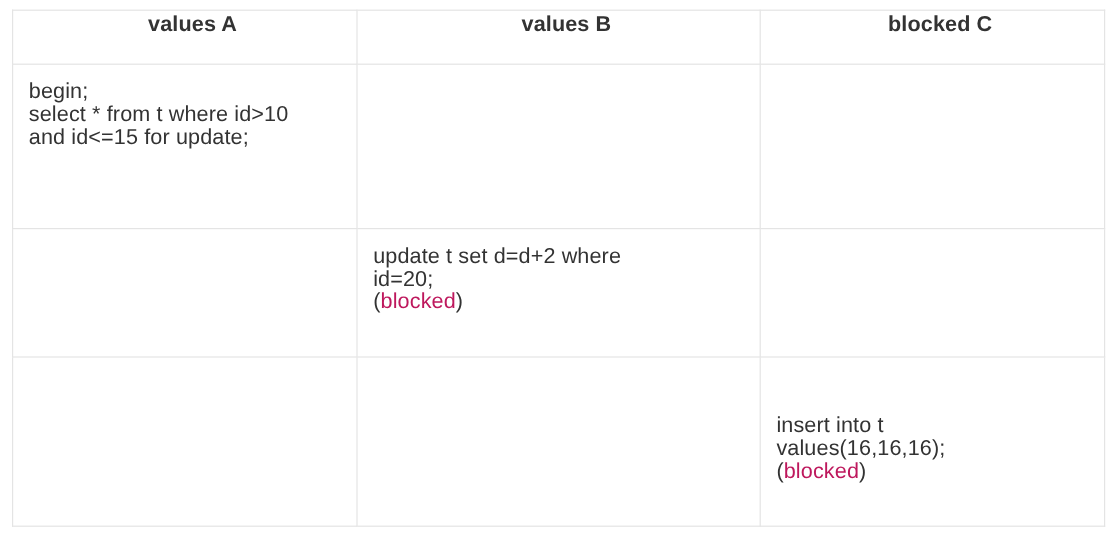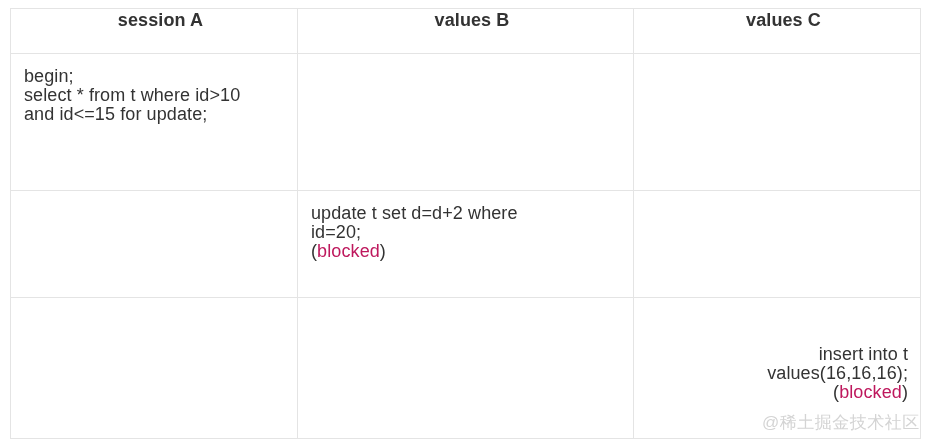--- a/index.html
+++ b/index.html
@@ -42,21 +42,21 @@
     background: #ffffff;
   }
 
   col.c-a { width: 287px; }
   col.c-b { width: 336px; }
   col.c-c { width: 287px; }
 
   tr.header-row { height: 45px; }
   tr.row-1 { height: 137px; }
   tr.row-2 { height: 107px; }
-  tr.row-3 { height: 141px; text-align: right; }
+  tr.row-3 { height: 141px; }
 
   .head-cell {
     vertical-align: middle;
   }
 
   .head-label {
     display: block;
     padding-left: 13px;
     font-size: 18px;
     color: #333333;
@@ -111,27 +111,27 @@
   <table class="sessions">
     <colgroup>
       <col class="c-a">
       <col class="c-b">
       <col class="c-c">
     </colgroup>
 
     <thead>
       <tr class="header-row">
         <th class="head-cell">
-          <span class="head-label">session A</span>
+          <span class="head-label">values A</span>
         </th>
         <th class="head-cell">
           <span class="head-label">values B</span>
         </th>
         <th class="head-cell">
-          <span class="head-label">values C</span>
+          <span class="head-label">blocked C</span>
         </th>
       </tr>
     </thead>
 
     <tbody>
 
       <tr class="row-1">
         <td>
           <div class="cell-body">begin;
 select * from t where id&gt;10
@@ -155,15 +155,14 @@
         <td class="empty-cell"></td>
         <td>
           <div class="cell-body shift-down"><span>insert into t
 values(16,16,16);</span><br><span class="blocked-line"><span class="paren">(</span><span class="blocked-word">blocked</span><span class="paren">)</span></span></div>
         </td>
       </tr>
 
     </tbody>
   </table>
 
-  <div class="watermark">@稀土掘金技术社区</div>
 
 </div>
 
 </body></html>

